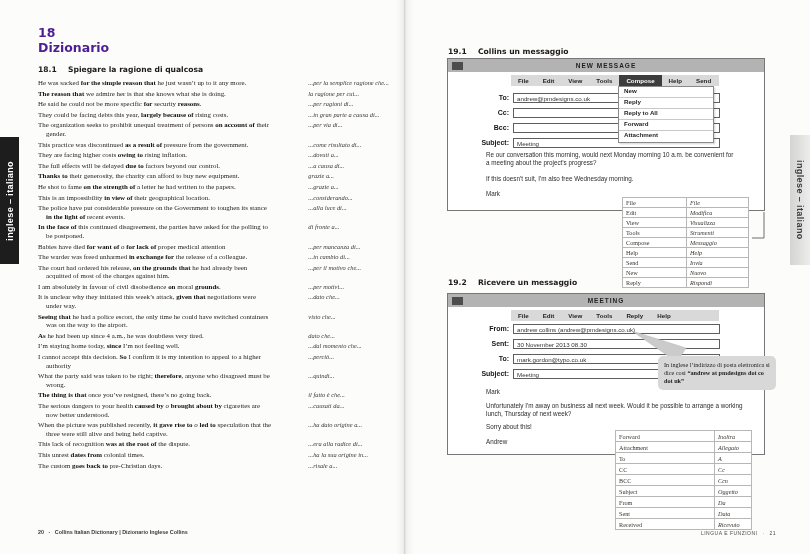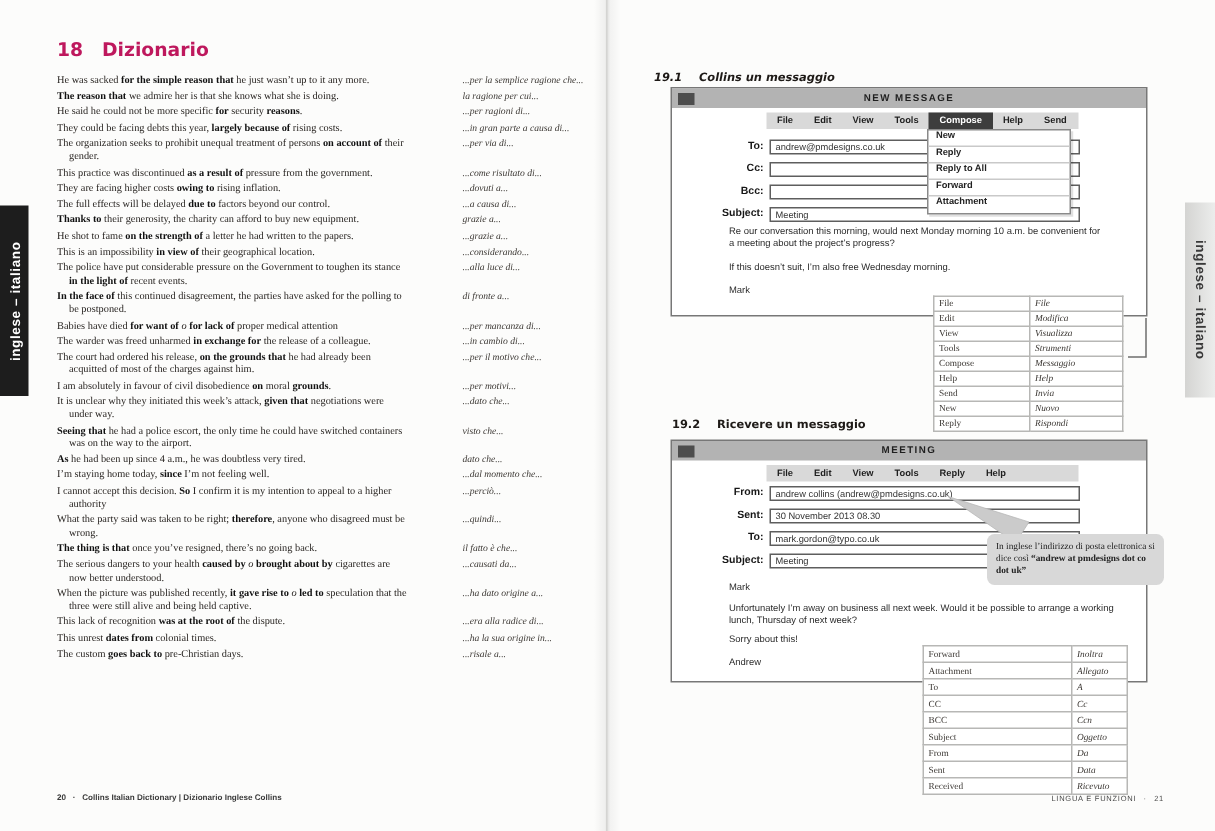--- a/index.html
+++ b/index.html
@@ -17,21 +17,21 @@
   
   .tab { position:absolute; display:flex; align-items:center; justify-content:center; }
   .tab span { font:bold 9px "Liberation Sans", sans-serif; letter-spacing:0.4px; white-space:nowrap; }
   .tab-left { left:0; top:137px; width:19px; height:127px; background:var(--tab-left-bg,#1d1d1d); }
   .tab-left span { color:#fff; writing-mode:vertical-rl; transform:rotate(180deg); }
   .tab-right { left:790px; top:135px; width:20px; height:130px;
     background:linear-gradient(to right, var(--tab-right-bg,#d4d4d2), #ecedec); }
   .tab-right span { color:#3a3a3a; writing-mode:vertical-rl; }
 
   
-  .chapter { display:flex; font:bold 12.5px "DejaVu Sans", sans-serif; color:#be185d; }
+  .chapter { display:flex; font:bold 12.5px "DejaVu Sans", sans-serif; color:#4c1d95;flex-direction:column; }
   .chapter .num { width:30px; }
   .sec-head { display:flex; font:bold 7.6px "DejaVu Sans", sans-serif; color:#1e1a17; margin:8px 0 5px 0; }
   .sec-head .sec-num { width:30px; font-weight:bold; }
 
   
   .leftcol { position:absolute; left:38px; top:25px; width:364px; }
   .leftcol .chapter { margin-bottom:10px; }
   .entry { display:flex; margin-bottom:2px; }
   .entry-en { width:240px; font-size:6.9px; line-height:8.6px; padding-left:8px; text-indent:-8px; }
   .entry-en b { color:#111; }
@@ -39,21 +39,21 @@
 
   
   .footer-left { position:absolute; left:38px; top:529px; font:bold 5.4px "Liberation Sans", sans-serif; color:#3a3a3a; }
   .footer-left span { margin-right:3px; }
   .footer-right { position:absolute; right:34px; top:530px; font:5px "Liberation Sans", sans-serif;
     letter-spacing:0.5px; color:#4a4a4a; text-transform:uppercase; }
   .footer-right span { margin-left:3px; }
 
   
   .r-chapter { position:absolute; left:448px; top:25px; }
-  .r-sec1 { position:absolute; left:436px; top:47px; margin:0;font-style:italic; }
+  .r-sec1 { position:absolute; left:448px; top:47px; margin:0; }
   .r-sec2 { position:absolute; left:448px; top:278px; margin:0; }
 
   
   .window { position:absolute; background:#fff; border:1px solid #777; z-index:1; }
   .win1 { left:447px; top:58px; width:318px; height:153px; }
   .win2 { left:447px; top:293px; width:318px; height:162px; }
   .titlebar { position:relative; height:13px; background:var(--titlebar,#b3b3b3);
     display:flex; align-items:center; justify-content:center; }
   .titlebar .wtitle { font:bold 6.5px "Liberation Sans", sans-serif; letter-spacing:1px; color:#1f1f1f; }
   .winbox { position:absolute; left:4px; top:2.5px; width:11px; height:8px; background:#4d4d4d; }
@@ -109,20 +109,24 @@
   <aside class="tab tab-right">
     <span>inglese – italiano</span>
   </aside>
 
   <section class="leftcol">
     <div class="chapter">
       <span class="num">18</span>
       <span>Dizionario</span>
     </div>
     <div id="left-sections">
+        <div class="sec-head">
+          <span class="sec-num">18.1</span>
+          <span>Spiegare la ragione di qualcosa</span>
+        </div>
         <div class="entry">
           <div class="entry-en">He was sacked <b>for the simple reason that</b> he just wasn’t up to it any more.</div>
           <div class="entry-it">...per la semplice ragione che...</div>
         </div>
         <div class="entry">
           <div class="entry-en"><b>The reason that</b> we admire her is that she knows what she is doing.</div>
           <div class="entry-it">la ragione per cui...</div>
         </div>
         <div class="entry">
           <div class="entry-en">He said he could not be more specific <b>for</b> security <b>reasons</b>.</div>

